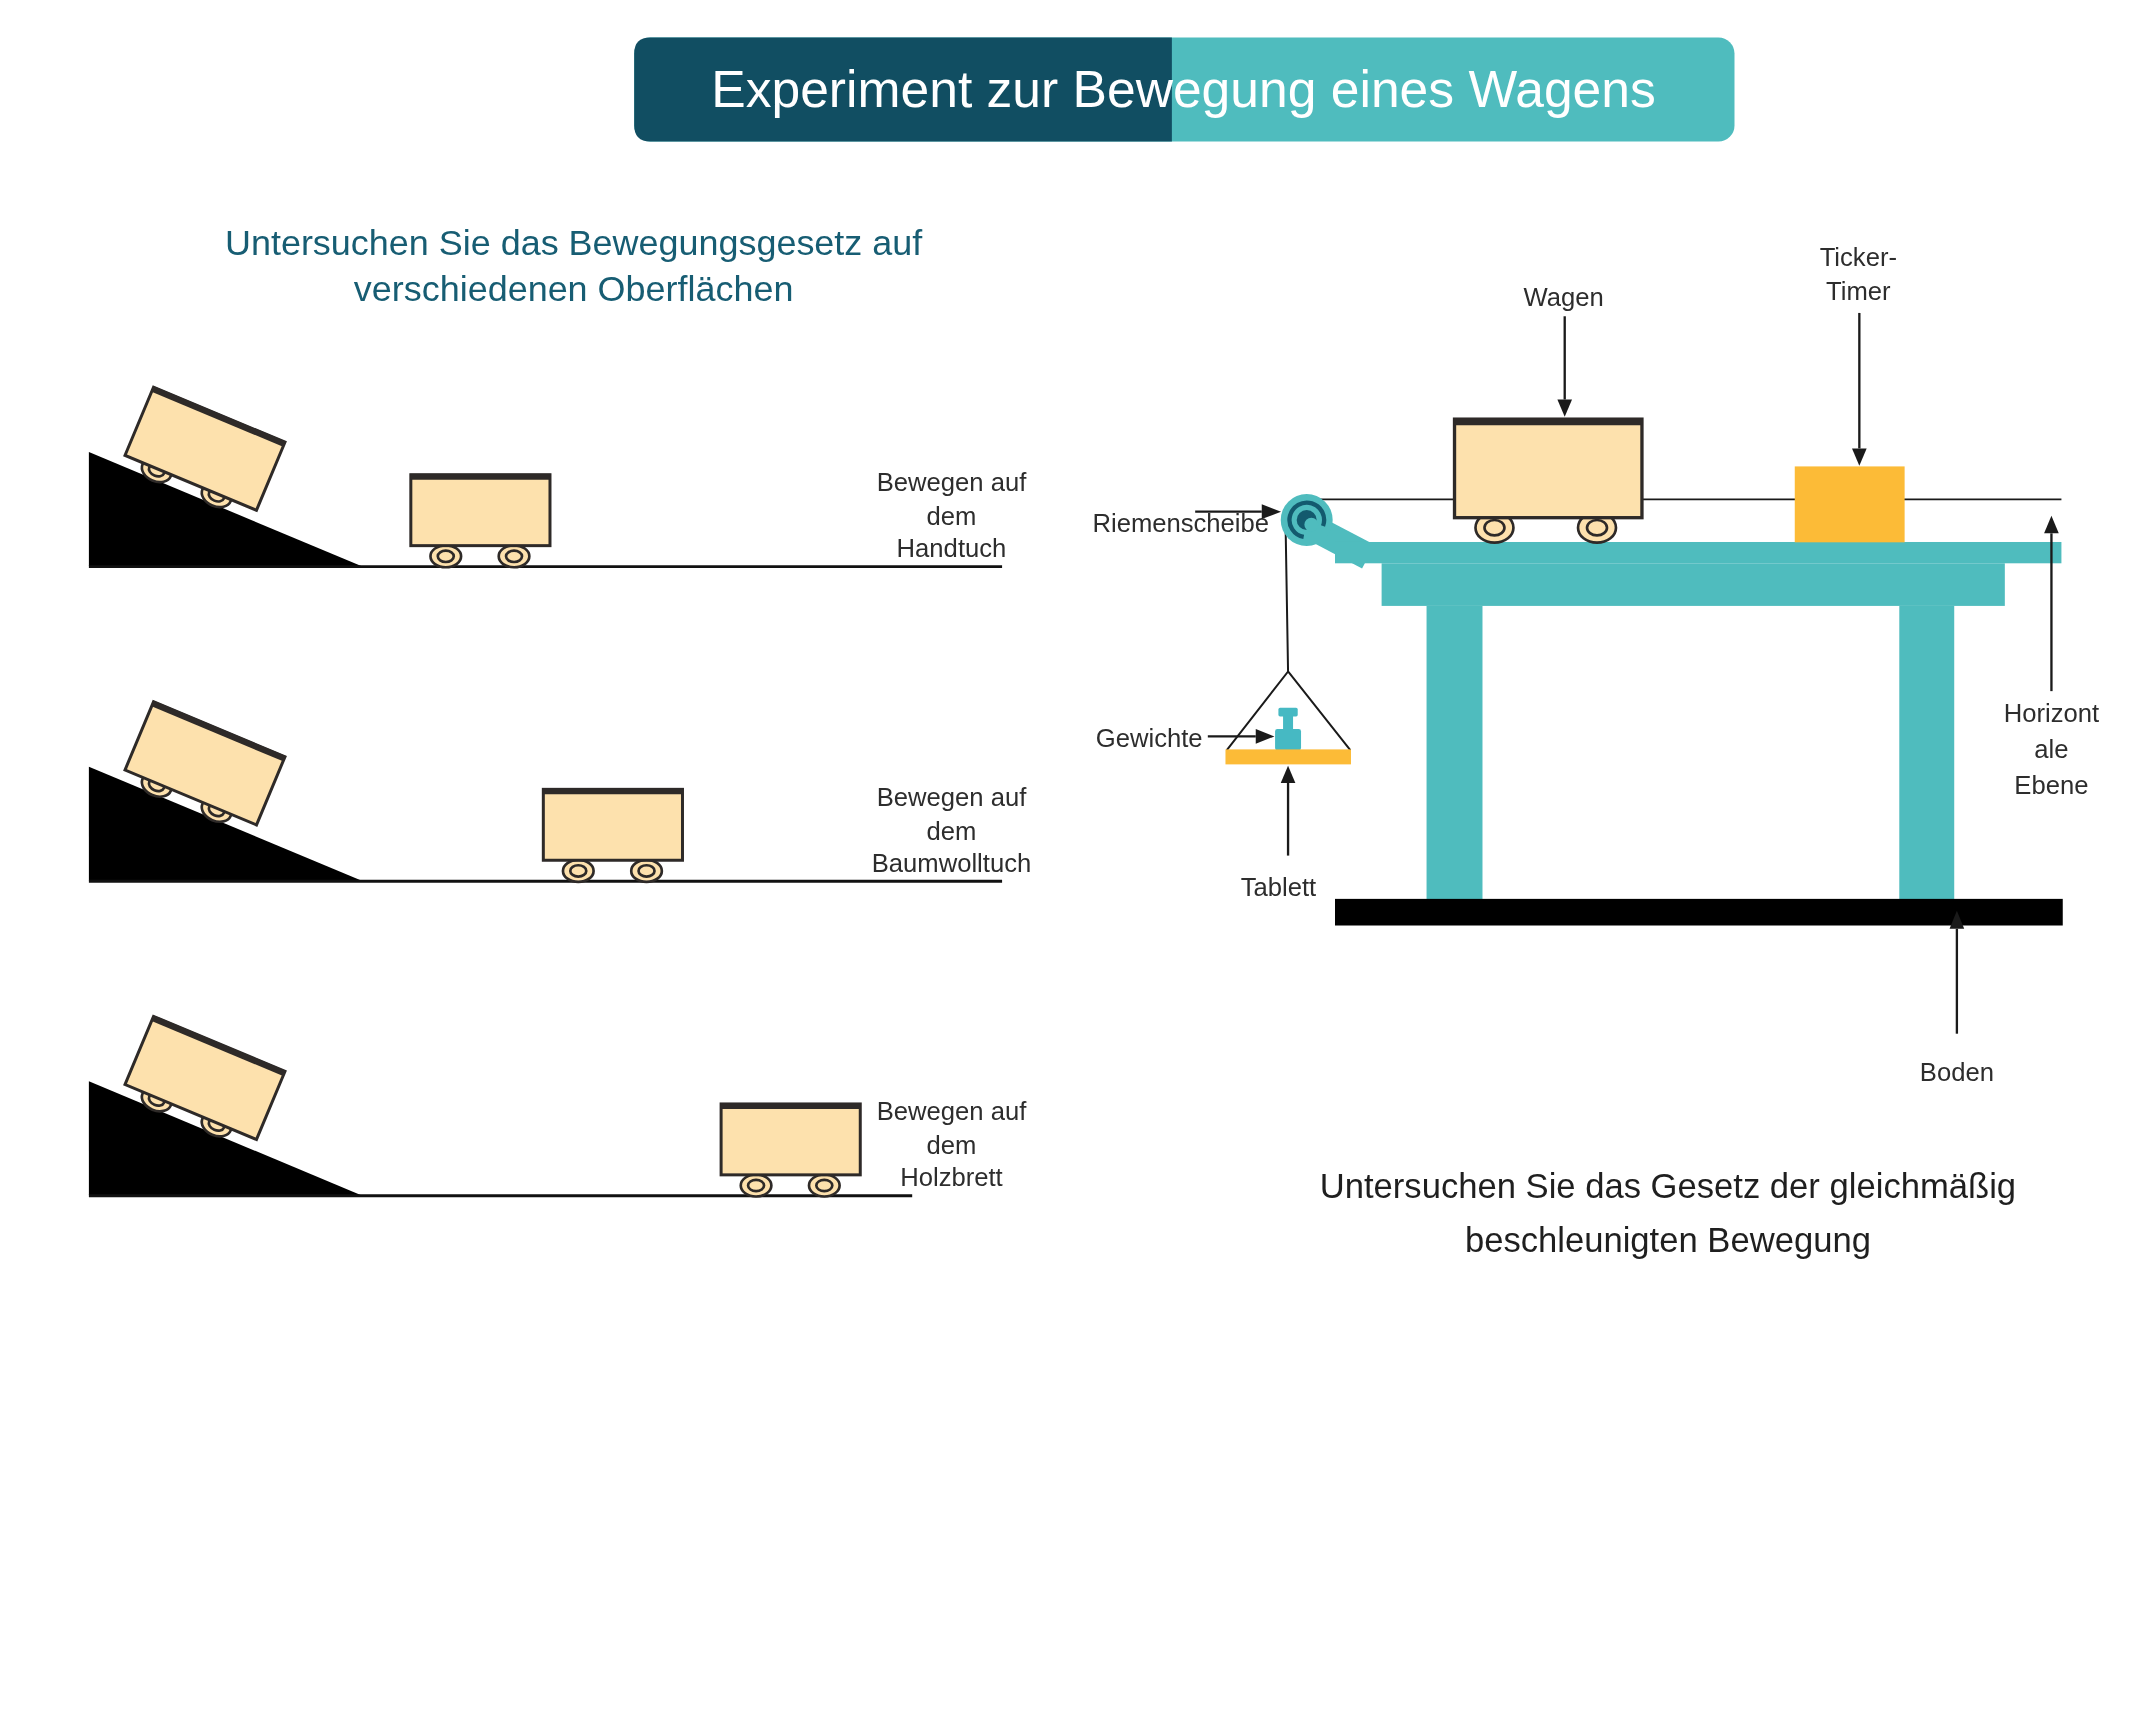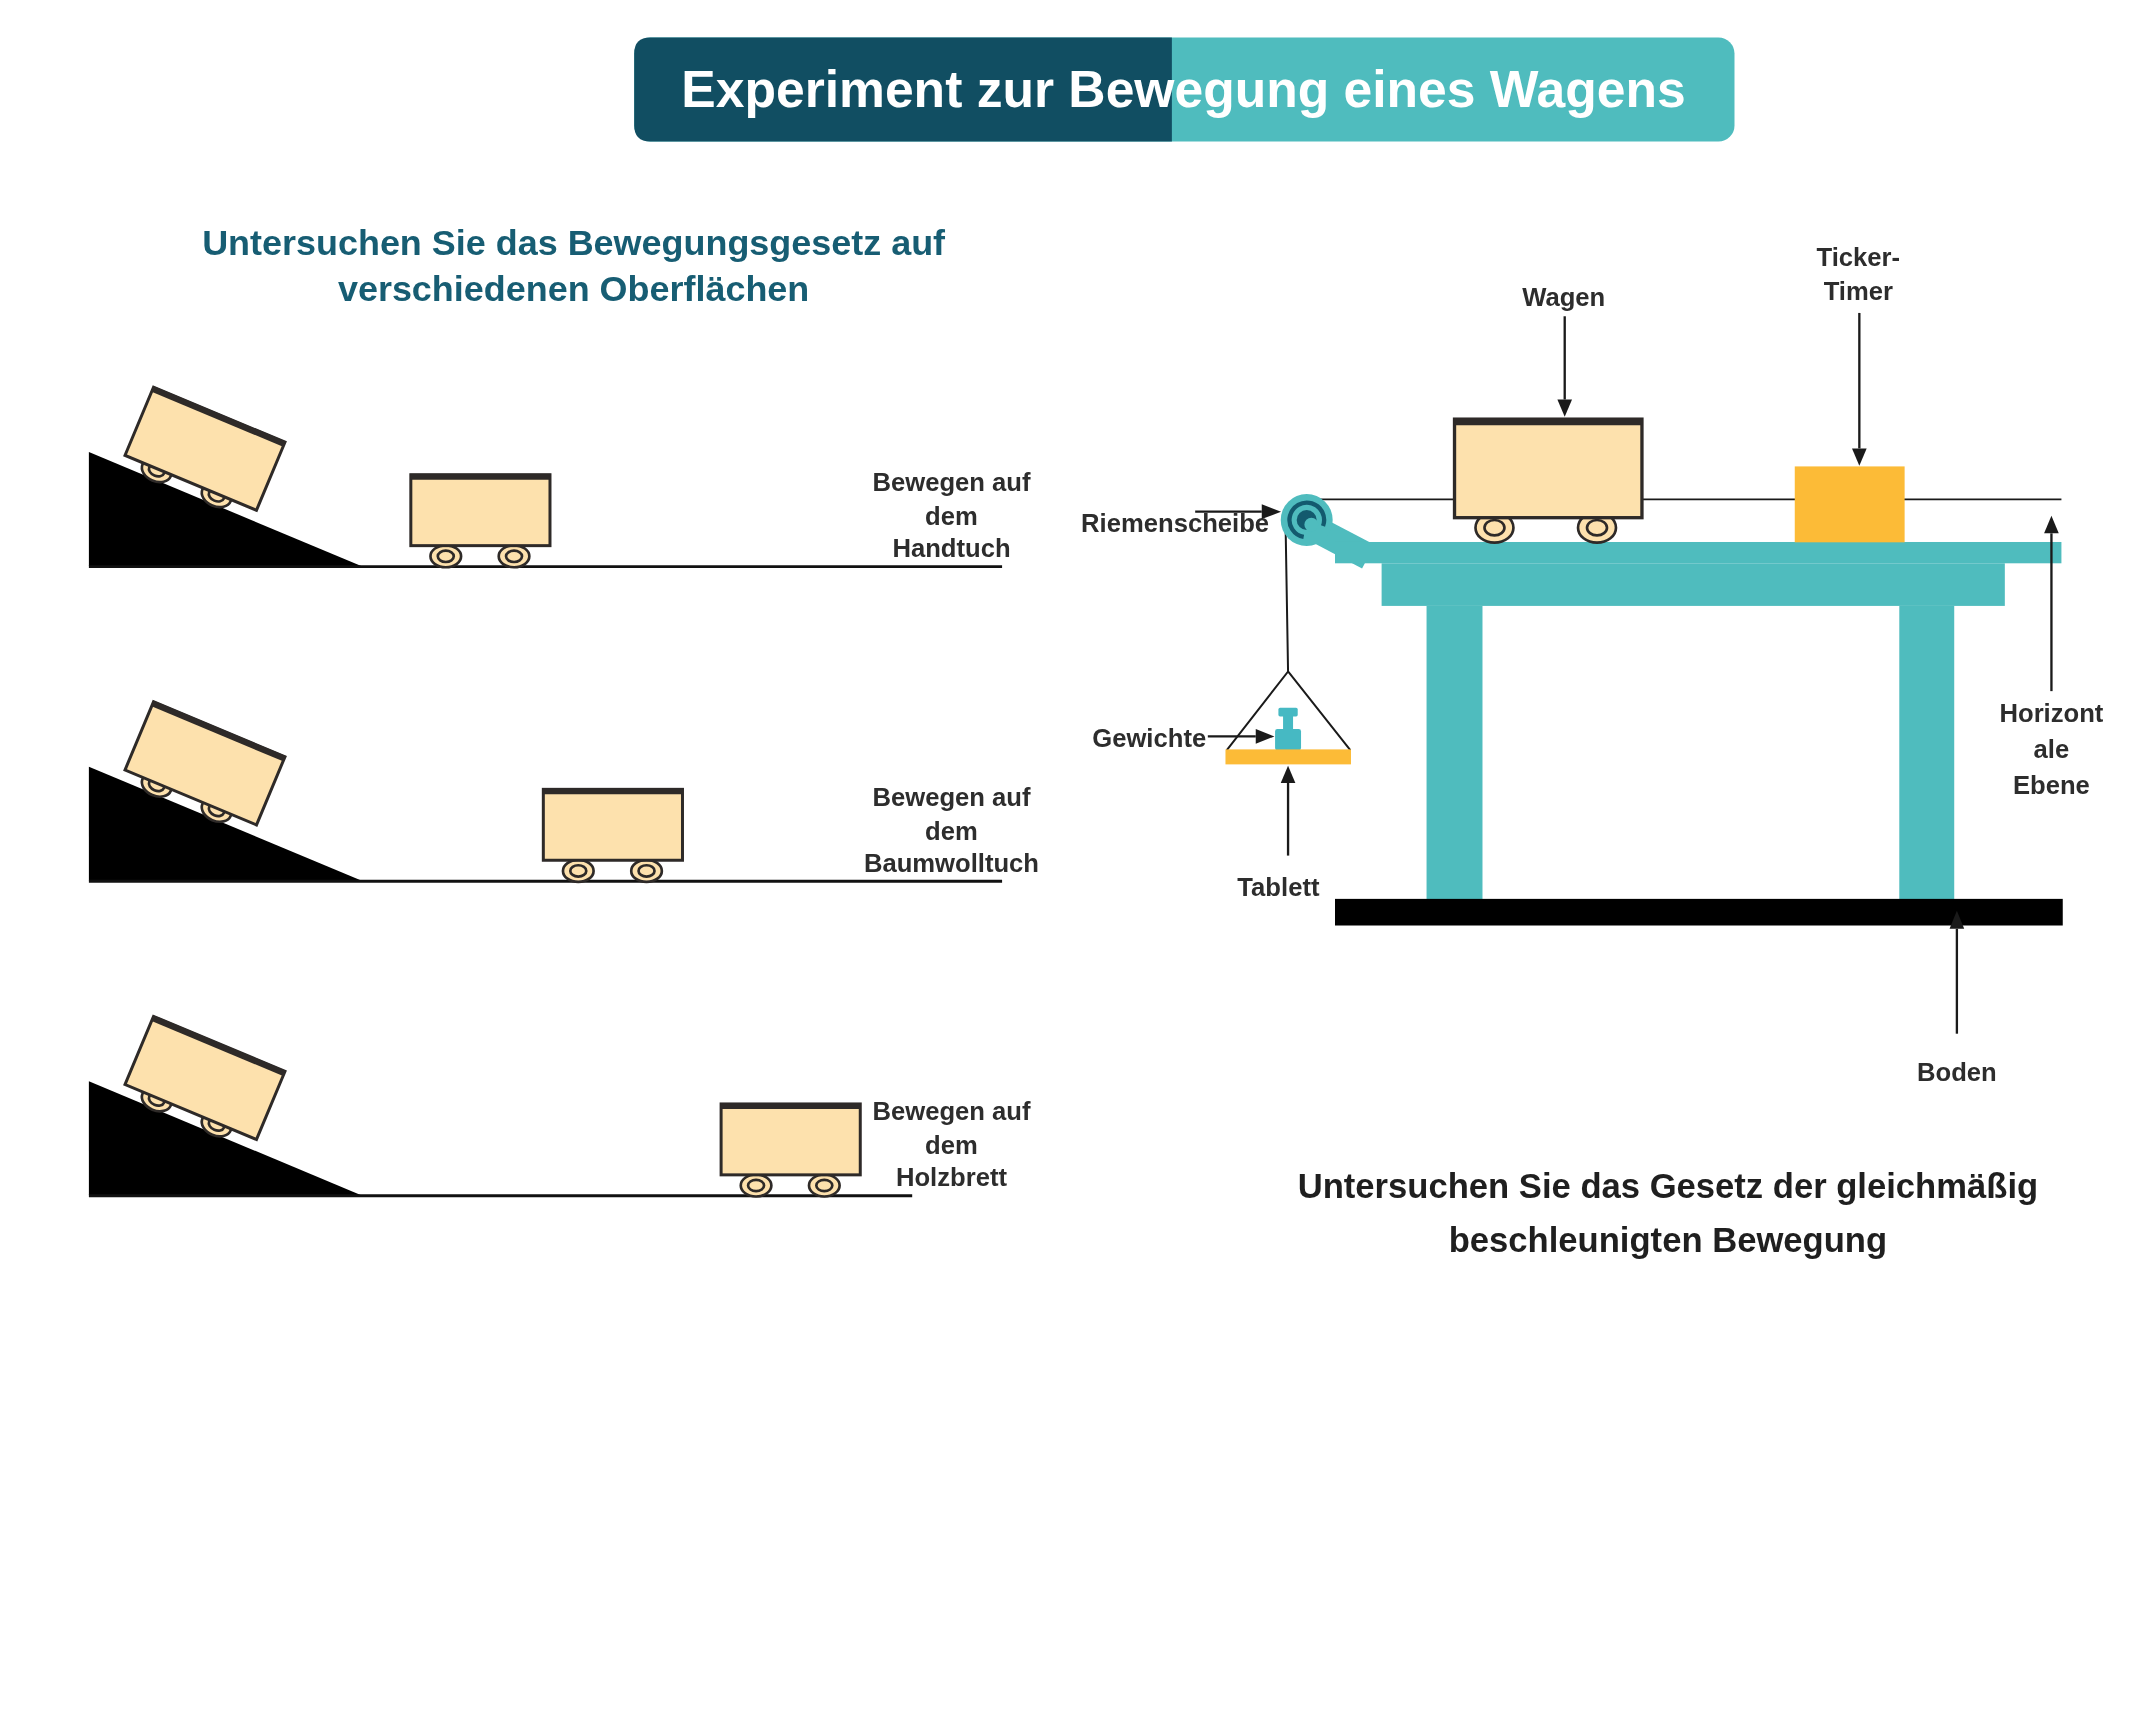--- a/index.html
+++ b/index.html
@@ -1,16 +1,16 @@
 <!DOCTYPE html>
 <html style="font-size:6.8px"><head>
 <meta charset="utf-8">
 <style>
   html,body{margin:0;padding:0;background:#ffffff;}
-  .page{width:100%;font-weight:bold;}
+  .page{width:100%;}
   svg{display:block;width:100%;height:auto;}
   text{font-family:"Liberation Sans", sans-serif;}
   .banner-text{font-size:155px;fill:#ffffff;}
   .heading{font-size:108px;fill:#175d73;}
   .lbl{font-size:77px;fill:#2d2d2d;}
   .caption{font-size:104px;fill:#1f1f1f;}
   .teal{fill:#4fbcbe;}
   .teal-dark{fill:#135a6e;}
   .orange{fill:#fcbb37;}
   .blackfill{fill:#000000;}

